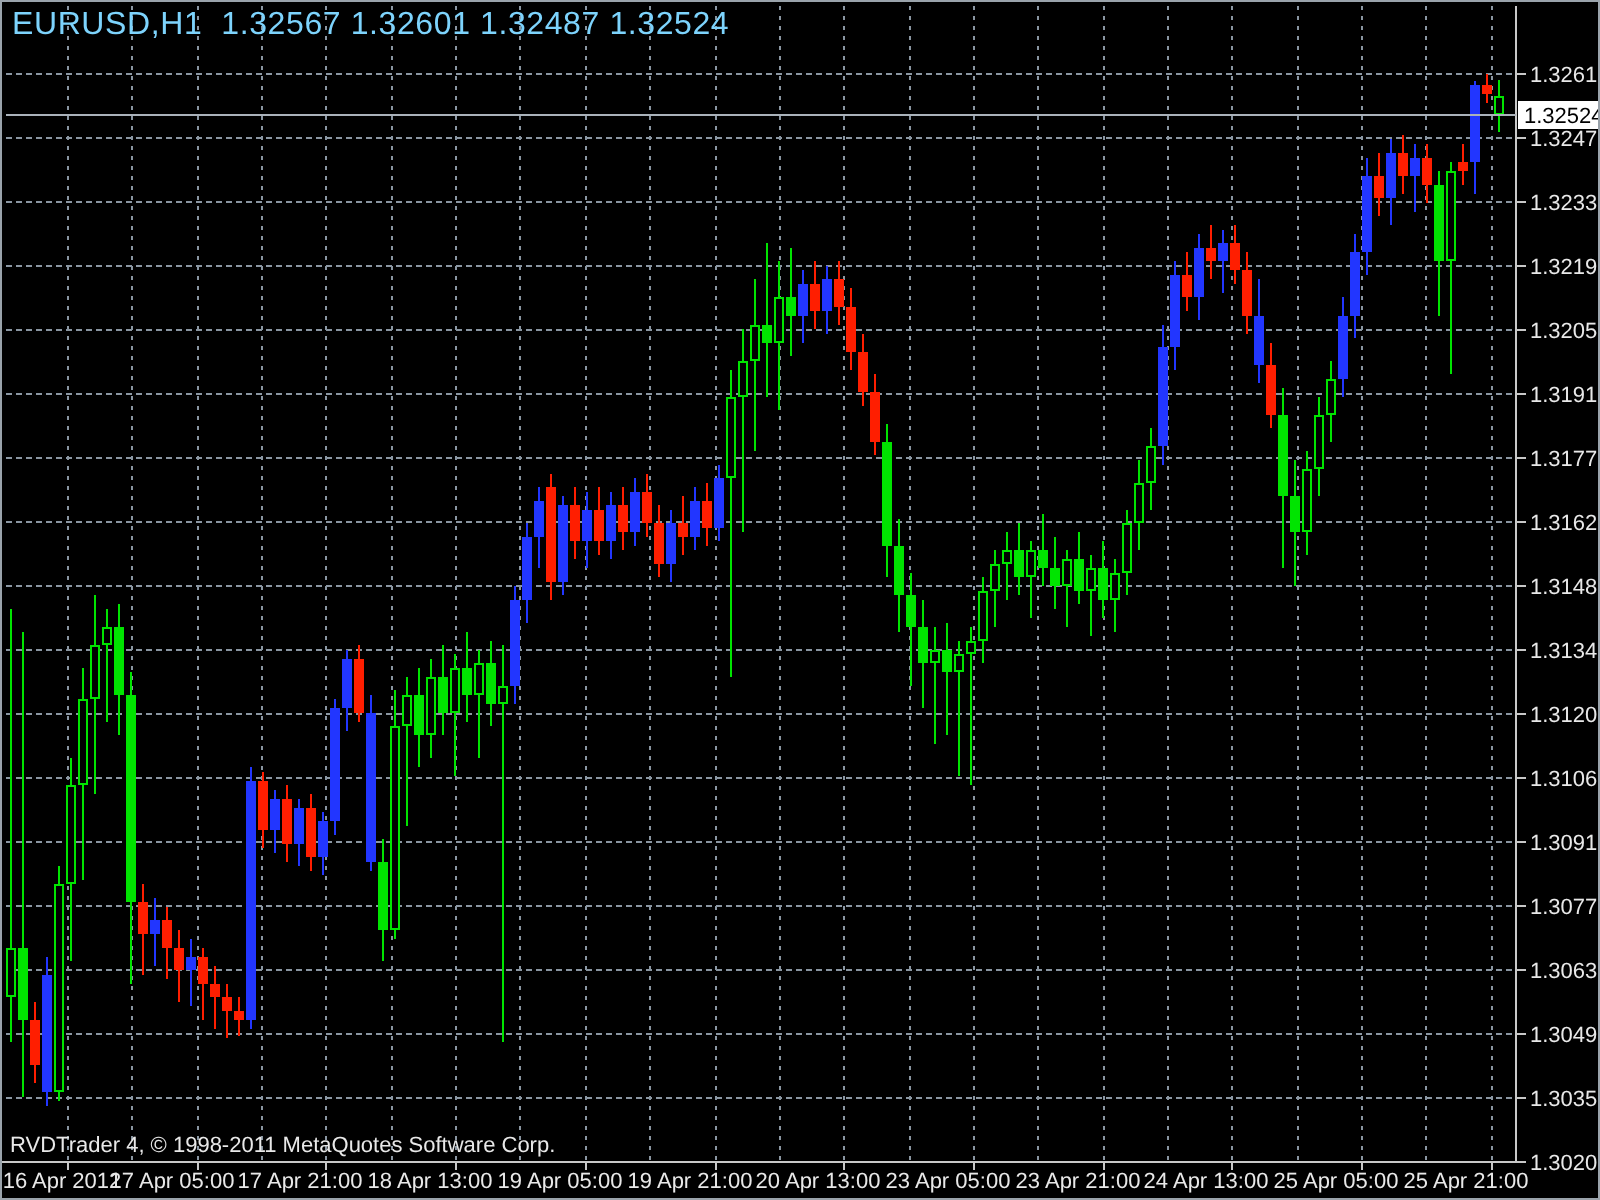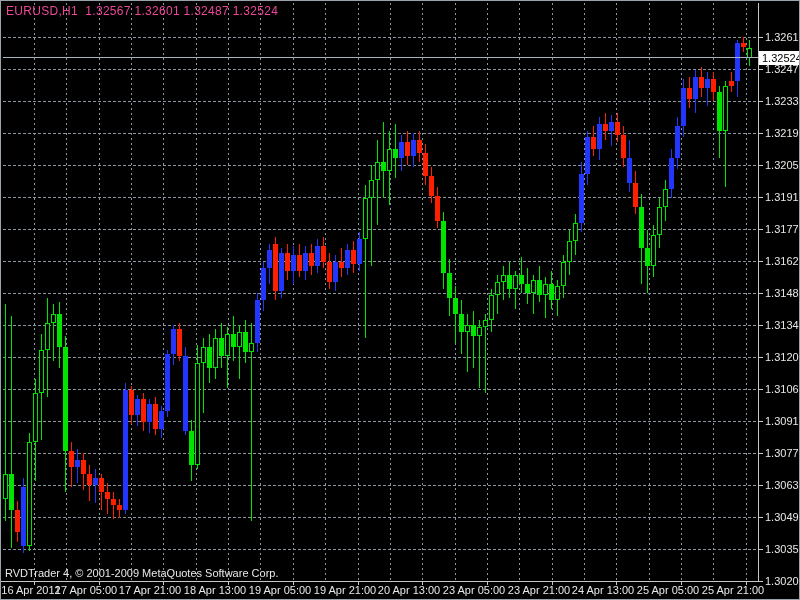--- a/index.html
+++ b/index.html
@@ -3,21 +3,21 @@
 <meta charset="utf-8">
 <style>
   html,body{margin:0;padding:0;background:#000;}
   .window{
     position:relative;width:798px;height:598px;background:#000;
     border:1px solid #9aa3ab;overflow:hidden;
     font-family:"Liberation Sans","DejaVu Sans",sans-serif;
   }
   #chart{position:absolute;left:0;top:0;}
   .title-overlay{
-    position:absolute;left:5px;top:3px;color:#ec4899;font-size:12px;
+    position:absolute;left:5px;top:3px;color:#7dd3fc;font-size:16px;
     white-space:pre;letter-spacing:0.3px;z-index:3;
   }
   .copyright-overlay{
     position:absolute;left:4px;top:566px;color:#e8e8e8;font-size:11px;
     white-space:pre;z-index:3;
   }
 </style>
 </head>
 <body>
 
@@ -387,14 +387,14 @@
         <text x="538" y="593" fill="#e8e8e8" font-size="11" text-anchor="middle" font-family="Liberation Sans, DejaVu Sans, sans-serif">23 Apr 21:00</text>
         <line x1="615" y1="580" x2="615" y2="584" stroke="#c8c8c8" stroke-width="1"></line>
         <text x="602" y="593" fill="#e8e8e8" font-size="11" text-anchor="middle" font-family="Liberation Sans, DejaVu Sans, sans-serif">24 Apr 13:00</text>
         <line x1="680" y1="580" x2="680" y2="584" stroke="#c8c8c8" stroke-width="1"></line>
         <text x="667" y="593" fill="#e8e8e8" font-size="11" text-anchor="middle" font-family="Liberation Sans, DejaVu Sans, sans-serif">25 Apr 05:00</text>
         <line x1="745" y1="580" x2="745" y2="584" stroke="#c8c8c8" stroke-width="1"></line>
         <text x="732" y="593" fill="#e8e8e8" font-size="11" text-anchor="middle" font-family="Liberation Sans, DejaVu Sans, sans-serif">25 Apr 21:00</text>
       </g>
     </svg>
   <div class="title-overlay">EURUSD,H1  1.32567 1.32601 1.32487 1.32524</div>
-  <div class="copyright-overlay">RVDTrader 4, © 2001-2009 MetaQuotes Software Corp.</div>
+  <div class="copyright-overlay">RVDTrader 4, © 1998-2011 MetaQuotes Software Corp.</div>
 </div>
 
 </body></html>

